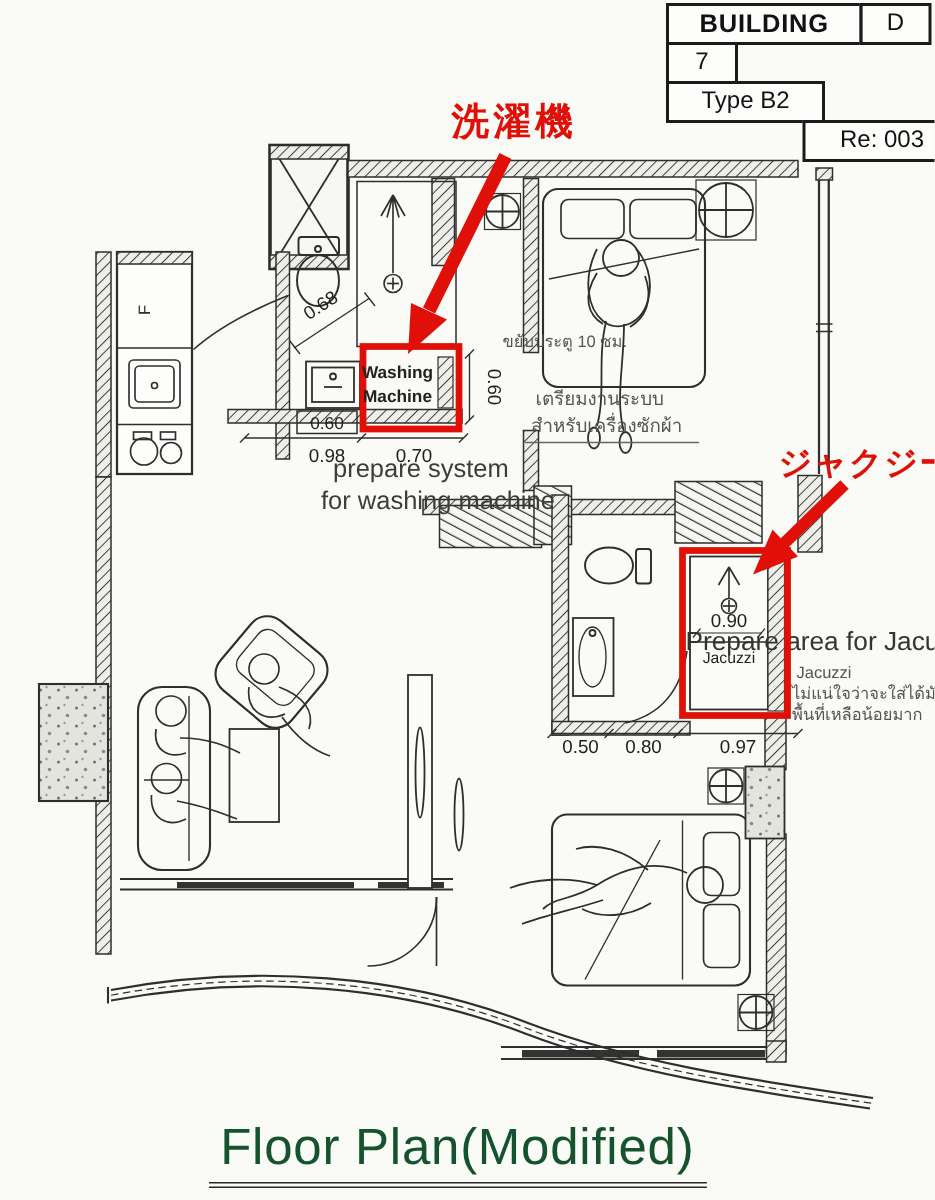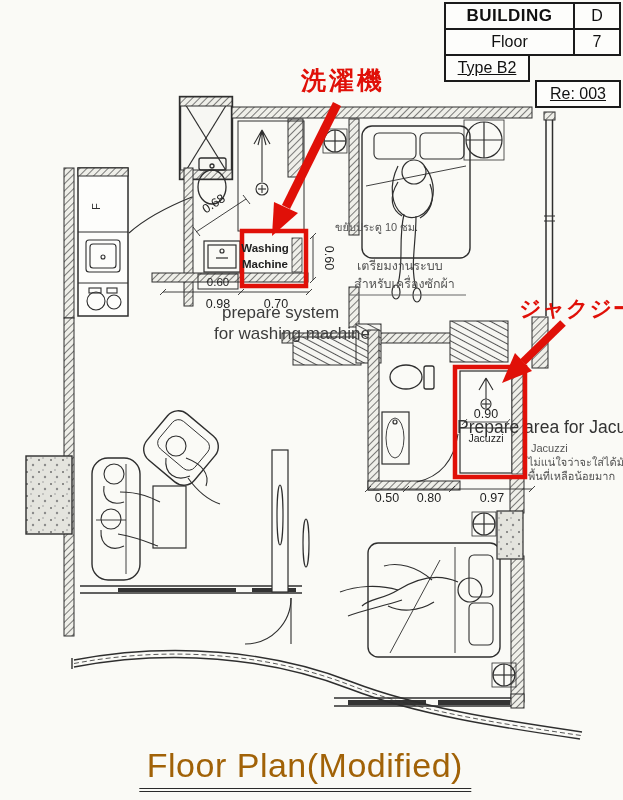--- a/index.html
+++ b/index.html
@@ -25,36 +25,36 @@
   .trow{display:flex;}
   .tcell{
     border:2px solid #1b1b1b;background:rgba(255,255,255,.55);
     display:flex;align-items:center;justify-content:center;
     box-sizing:border-box;height:28px;margin-top:-2px;
     font-size:16px;color:#111;
   }
   .trow:first-child .tcell{margin-top:0;}
   .tcell + .tcell{margin-left:-2px;}
   .tc-wide{width:131px;} .tc-narrow{width:48px;}
-  .tc-unit{width:93px;} .tc-type{width:86px;text-decoration:underline;}
+  .tc-unit{width:93px;} .tc-type{width:106px;}
   .tc-bold{font-weight:bold;font-size:17px;letter-spacing:.5px;}
   .tc-rev{margin-left:91px;}
 
   
   .jp-label{
     position:absolute;color:#e01008;font-weight:bold;
     font-family:Liberation Sans, sans-serif;white-space:nowrap;
   }
   .jp-washer{left:301px;top:64px;font-size:25px;letter-spacing:3px;}
   .jp-jacuzzi{left:519px;top:294px;font-size:22px;letter-spacing:1px;}
 
   
   .footer-caption{
     position:absolute;left:50%;top:746px;transform:translateX(-52%);
-    font-size:34px;color:#a16207;letter-spacing:.5px;
+    font-size:34px;color:#14532d;letter-spacing:.5px;
     border-bottom:4px double #2a2a2a;padding:0 8px 3px 8px;white-space:nowrap;
   }
 </style>
 </head>
 <body>
 
 <svg class="plan-svg" width="623" height="800" viewBox="0 0 623 800">
   <defs>
     <pattern id="hatch" patternUnits="userSpaceOnUse" width="5" height="5" patternTransform="rotate(45)">
       <rect width="5" height="5" fill="#efefe9"></rect>
@@ -375,21 +375,20 @@
     </g>
   </g>
 </svg>
 
 <div class="tblock">
   <div class="trow">
     <div class="tcell tc-wide tc-bold">BUILDING</div>
     <div class="tcell tc-narrow">D</div>
   </div>
   <div class="trow">
-    <div class="tcell tc-wide">Floor</div>
     <div class="tcell tc-narrow">7</div>
   </div>
   <div class="trow">
     <div class="tcell tc-type">Type B2</div>
   </div>
   <div class="trow">
     <div class="tcell tc-type tc-rev">Re: 003</div>
   </div>
 </div>
 

